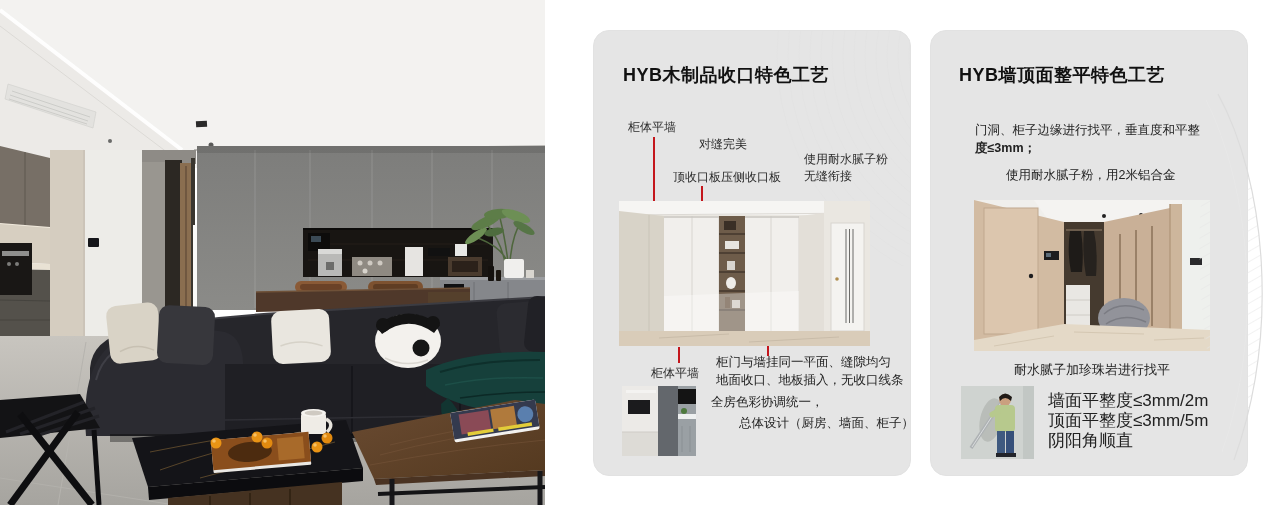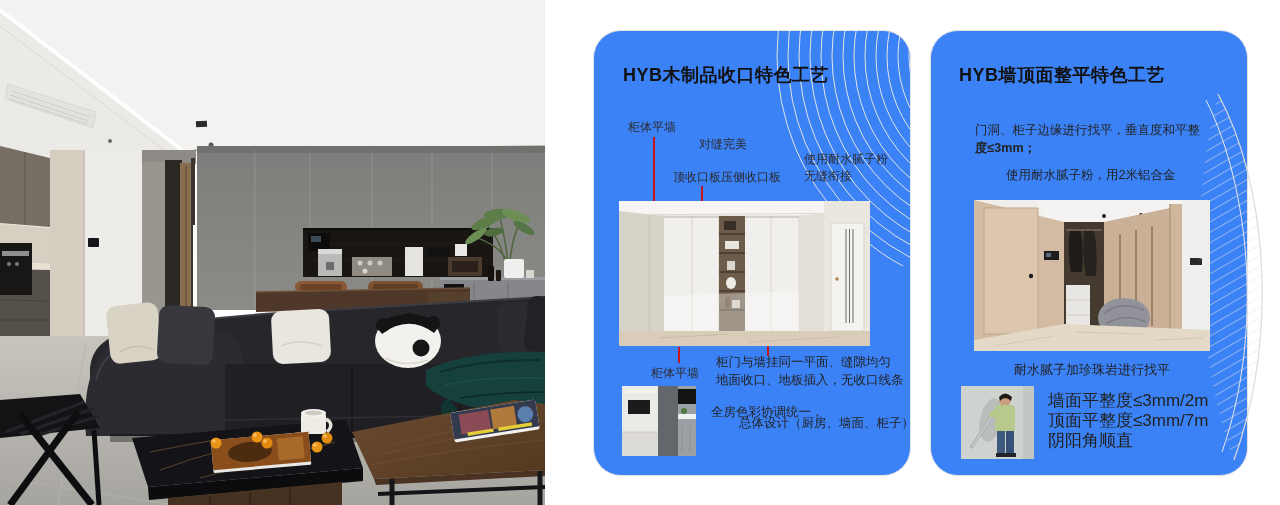--- a/index.html
+++ b/index.html
@@ -1,20 +1,20 @@
 <!DOCTYPE html>
 <html><head>
 <meta charset="utf-8">
 <style>
   html,body{margin:0;padding:0;background:#fff;}
   .stage{position:relative;width:1280px;height:505px;overflow:hidden;background:#fff;
          font-family:"Liberation Sans","DejaVu Sans",sans-serif;}
   .photo{position:absolute;left:0;top:0;width:545px;height:505px;overflow:hidden;}
-  .card{position:absolute;top:30px;width:318px;height:446px;background:#3b82f6;
-        border:1px solid #e2e2e2;border-radius:28px;overflow:hidden;box-sizing:border-box;}
+  .card{position:absolute;top:30px;width:318px;height:446px;background:#e5e5e5;
+        border:1px solid #e2e2e2;border-radius:16px;overflow:hidden;box-sizing:border-box;}
   .card1{left:593px;}
   .card2{left:930px;}
   .ctitle{position:absolute;font-size:18px;font-weight:700;color:#111;letter-spacing:.5px;white-space:nowrap;}
   .lbl{position:absolute;font-size:12px;color:#2b2b2b;white-space:nowrap;}
   .note{position:absolute;font-size:12.5px;color:#222;line-height:18px;white-space:nowrap;}
   .spec{position:absolute;font-size:17px;color:#222;line-height:20px;}
   .rline{position:absolute;width:2px;background:#c4161c;}
   .imgbox{position:absolute;overflow:hidden;}
   .decor{position:absolute;pointer-events:none;}
   .caption{position:absolute;font-size:13px;color:#222;text-align:center;}
@@ -342,21 +342,21 @@
         <path d="M0,46 L38,46" stroke="#cfccc6" stroke-width="1"></path>
         <rect x="4" y="4" width="30" height="3" fill="#f4f3f1"></rect>
         <rect x="36" y="0" width="20" height="70" fill="#63676c"></rect>
         <rect x="56" y="0" width="18" height="70" fill="#9aa0a4"></rect>
         <rect x="56" y="3" width="18" height="15" fill="#141414"></rect>
         <rect x="56" y="28" width="18" height="5" fill="#eef0f0"></rect>
         <circle cx="62" cy="25" r="3" fill="#4e7a3e"></circle>
         <path d="M60,40 L60,66 M68,40 L68,66" stroke="#8a9094" stroke-width="1"></path>
       </svg>
     </div>
-    <div class="note" style="left:117px;top:372px;">全房色彩协调统一，</div>
+    <div class="note" style="left:117px;top:362px;">全房色彩协调统一，</div>
     <div class="note" style="left:117px;top:383px;margin-left:28px;">总体设计（厨房、墙面、柜子）</div>
   </div>
 
   <div class="card card2">
     <div class="ctitle" style="left:28px;top:32px;">HYB墙顶面整平特色工艺</div>
 
     <div class="note" style="left:44px;top:90px;">
       <span style="display:block;">门洞、柜子边缘进行找平，垂直度和平整</span>
       <span style="display:block;font-weight:bold;">度≤3mm；</span>
     </div>
@@ -410,21 +410,21 @@
           <rect x="34" y="19" width="20" height="27" rx="4" fill="#b7c98d"></rect>
           <rect x="28" y="24" width="12" height="6" rx="3" fill="#b7c98d" transform="rotate(-30 34 27)"></rect>
           <rect x="36" y="45" width="8" height="24" fill="#3f5a80"></rect>
           <rect x="45" y="45" width="8" height="24" fill="#36507a"></rect>
           <rect x="35" y="67" width="10" height="4" fill="#22242a"></rect>
           <rect x="45" y="67" width="10" height="4" fill="#22242a"></rect>
         </g>
       </svg>
     </div>
     <div class="spec" style="left:117px;top:360px;">墙面平整度≤3mm/2m</div>
-    <div class="spec" style="left:117px;top:380px;">顶面平整度≤3mm/7m</div>
+    <div class="spec" style="left:117px;top:380px;">顶面平整度≤3mm/5m</div>
     <div class="spec" style="left:117px;top:400px;">阴阳角顺直</div>
   </div>
 
   <svg class="decor" style="left:1146px;top:92px;" width="134" height="372" viewBox="0 0 134 372">
     <defs>
       <pattern id="p-veins" width="9" height="9" patternUnits="userSpaceOnUse" patternTransform="rotate(60)">
         <line x1="0" y1="0" x2="0" y2="9" stroke="#e5e5e5" stroke-width="1"></line>
       </pattern>
     </defs>
     <path d="M72,2 C120,90 134,240 88,368 C62,300 34,150 72,2 Z" fill="url(#p-veins)"></path>

